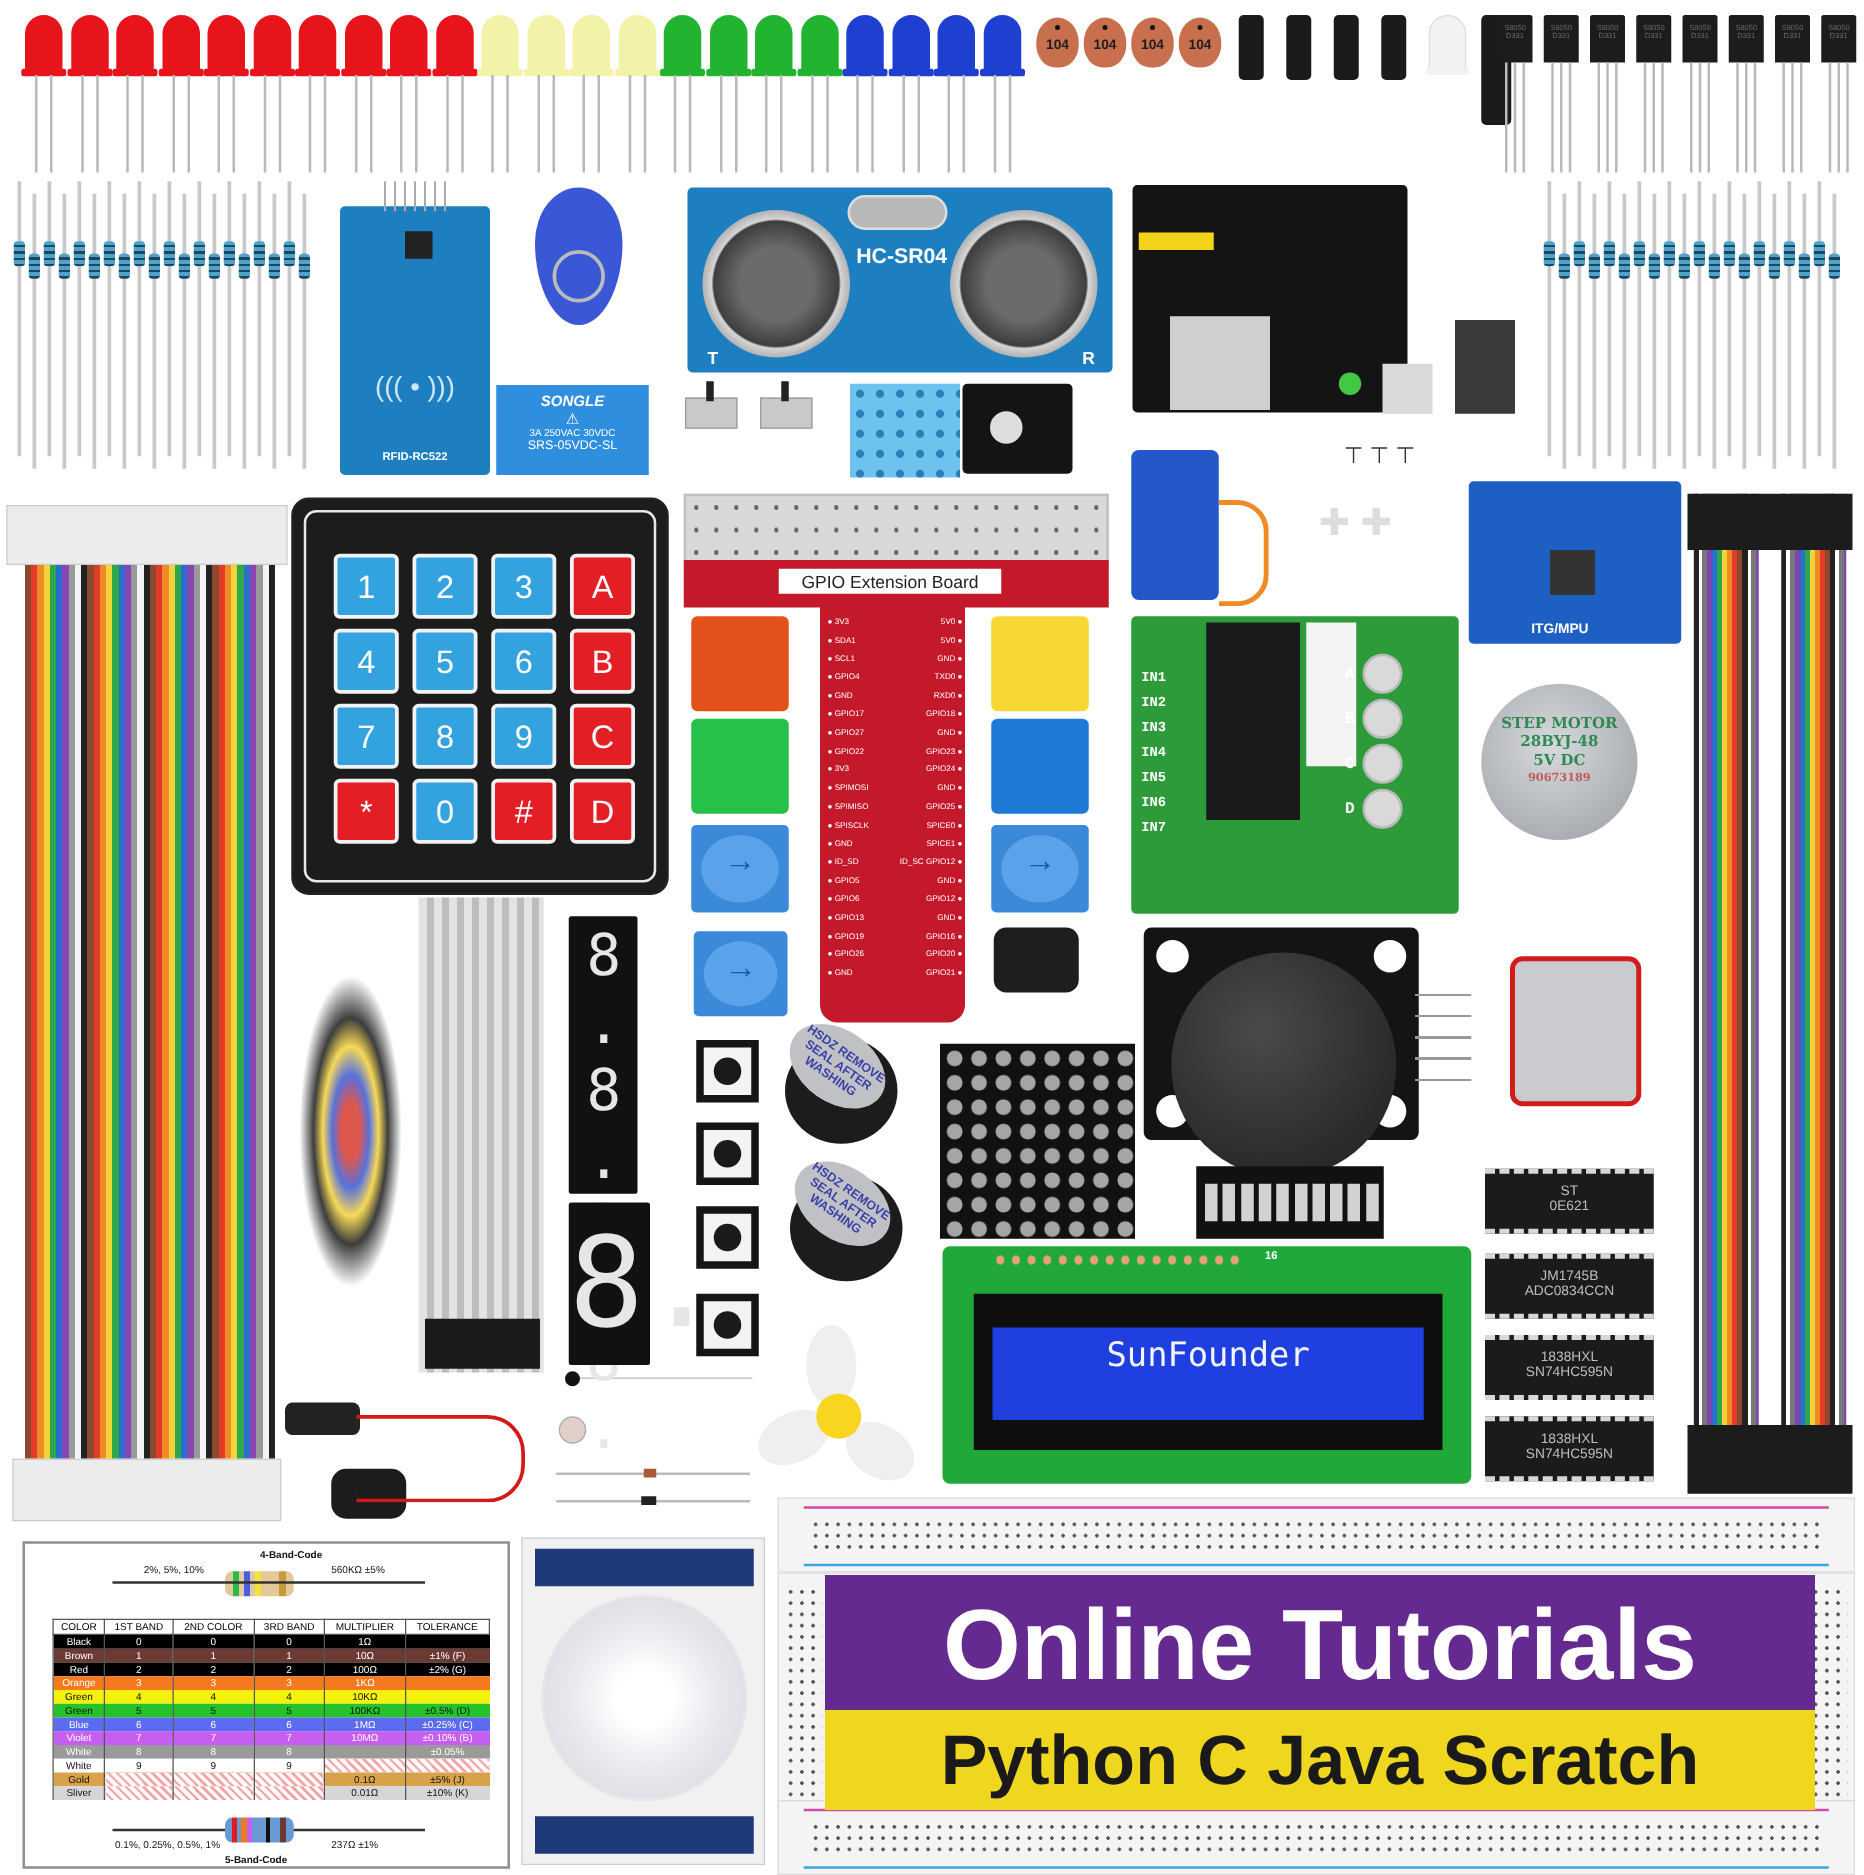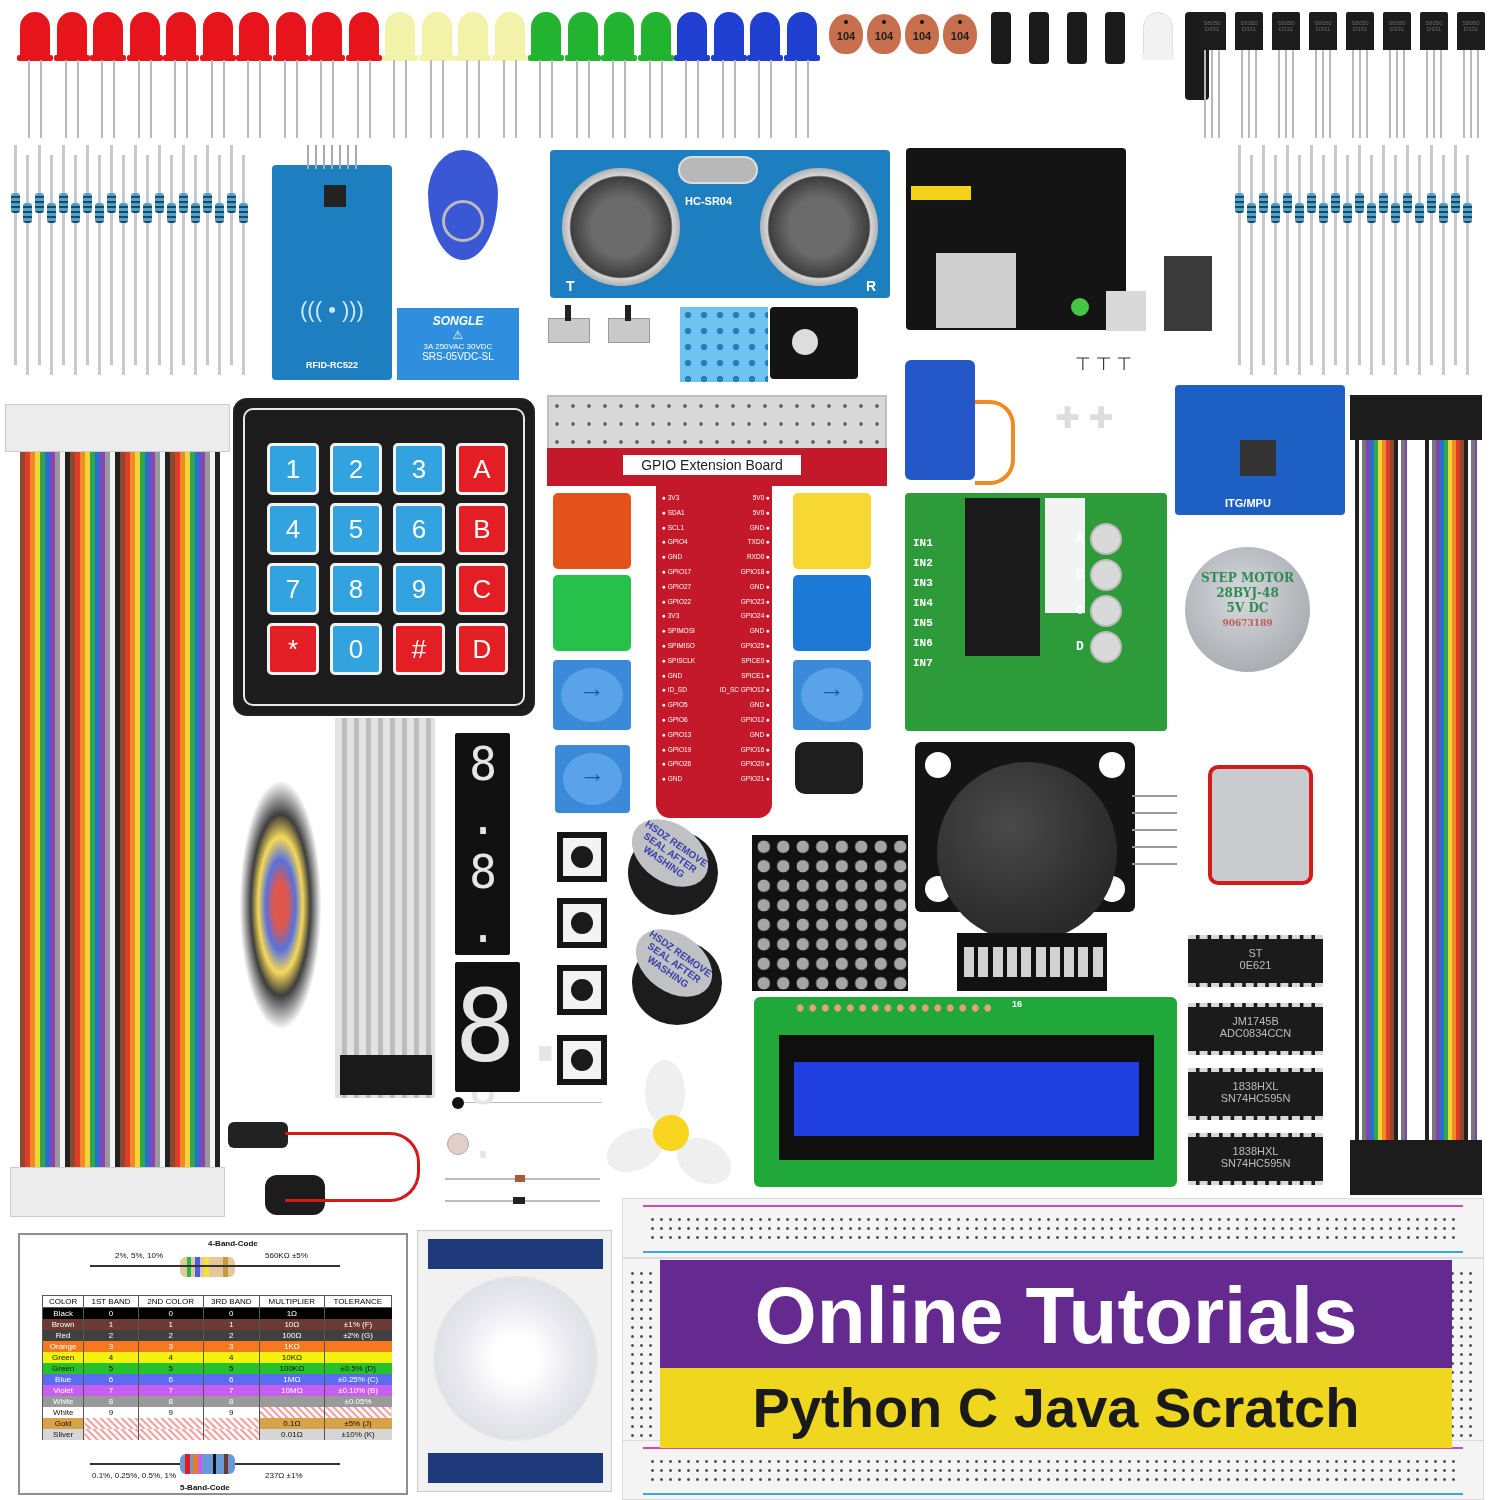--- a/index.html
+++ b/index.html
@@ -260,21 +260,21 @@
   <div style="font-style:italic;font-weight:bold;font-size:12px;padding-top:6px;">SONGLE</div>
   <div style="font-size:12px;">⚠</div>
   <div>3A 250VAC 30VDC</div>
   <div style="font-size:10px;">SRS-05VDC-SL</div>
 </div>
 
 <div class="abs pcb-blue" style="left:550px;top:150px;width:340px;height:148px;">
   <div class="abs" style="left:12px;top:18px;width:118px;height:118px;border-radius:50%;background:radial-gradient(#6b6b6b 35%,#3e3e3e 60%,#d5d5d5 62%,#b5b5b5 70%);"></div>
   <div class="abs" style="left:210px;top:18px;width:118px;height:118px;border-radius:50%;background:radial-gradient(#6b6b6b 35%,#3e3e3e 60%,#d5d5d5 62%,#b5b5b5 70%);"></div>
   <div class="abs" style="left:128px;top:6px;width:80px;height:28px;border-radius:14px;background:#b8b8b8;border:2px solid #ddd;"></div>
-  <div class="abs label-white" style="left:135px;top:45px;font-size:11px;">HC-SR04</div>
+  <div class="abs label-white" style="left:135px;top:45px;font-size:17px;">HC-SR04</div>
   <div class="abs label-white" style="left:16px;bottom:4px;font-size:14px;">T</div>
   <div class="abs label-white" style="right:14px;bottom:4px;font-size:14px;">R</div>
 </div>
 
 <div class="abs" style="left:548px;top:318px;width:42px;height:25px;background:#c9c9c9;border:1px solid #999;">
     <div class="abs" style="left:16px;top:-14px;width:6px;height:16px;background:#222;"></div>
   </div>
 <div class="abs" style="left:608px;top:318px;width:42px;height:25px;background:#c9c9c9;border:1px solid #999;">
     <div class="abs" style="left:16px;top:-14px;width:6px;height:16px;background:#222;"></div>
   </div>
@@ -511,20 +511,21 @@
       <div style="padding-top: 8px;">1838HXL</div>
       <div>SN74HC595N</div>
     </div>
   </div>
 
 <div class="abs lcd-pcb" style="left:754px;top:997px;width:423px;height:190px;">
   <div class="abs" style="left:40px;top:4px;width:200px;height:14px;background-image:radial-gradient(#e8a07a 3px,transparent 3.5px);background-size:12.5px 14px;"></div>
   <div class="abs label-white" style="left:258px;top:2px;font-size:9px;">16</div>
   <div class="lcd-bezel" style="left:25px;top:38px;width:375px;height:125px;"></div>
   <div class="lcd-screen" style="left:40px;top:65px;width:345px;height:74px;">
+    <div>SunFounder</div>
   </div>
 </div>
 
 <div class="abs breadboard" style="left:622px;top:1198px;width:862px;height:60px;">
   <div class="abs" style="left:20px;top:6px;width:820px;height:2px;background:#d34aa8;"></div>
   <div class="abs" style="left:20px;top:52px;width:820px;height:2px;background:#3aa6dd;"></div>
   <div class="bb-holes" style="left:25px;top:16px;width:810px;height:28px;"></div>
 </div>
 <div class="abs breadboard" style="left:622px;top:1258px;width:862px;height:190px;">
   <div class="bb-holes" style="left:5px;top:10px;width:30px;height:170px;"></div>
@@ -573,21 +574,21 @@
           <td></td>
         </tr>
         <tr style="background: rgb(107, 58, 51); color: rgb(255, 255, 255);">
           <td>Brown</td>
           <td>1</td>
           <td>1</td>
           <td>1</td>
           <td>10Ω</td>
           <td>±1% (F)</td>
         </tr>
-        <tr style="background: #404040; color: rgb(255, 255, 255);">
+        <tr style="background: #000000; color: rgb(255, 255, 255);">
           <td>Red</td>
           <td>2</td>
           <td>2</td>
           <td>2</td>
           <td>100Ω</td>
           <td>±2% (G)</td>
         </tr>
         <tr style="background: rgb(245, 122, 31); color: rgb(255, 255, 255);">
           <td>Orange</td>
           <td>3</td>

